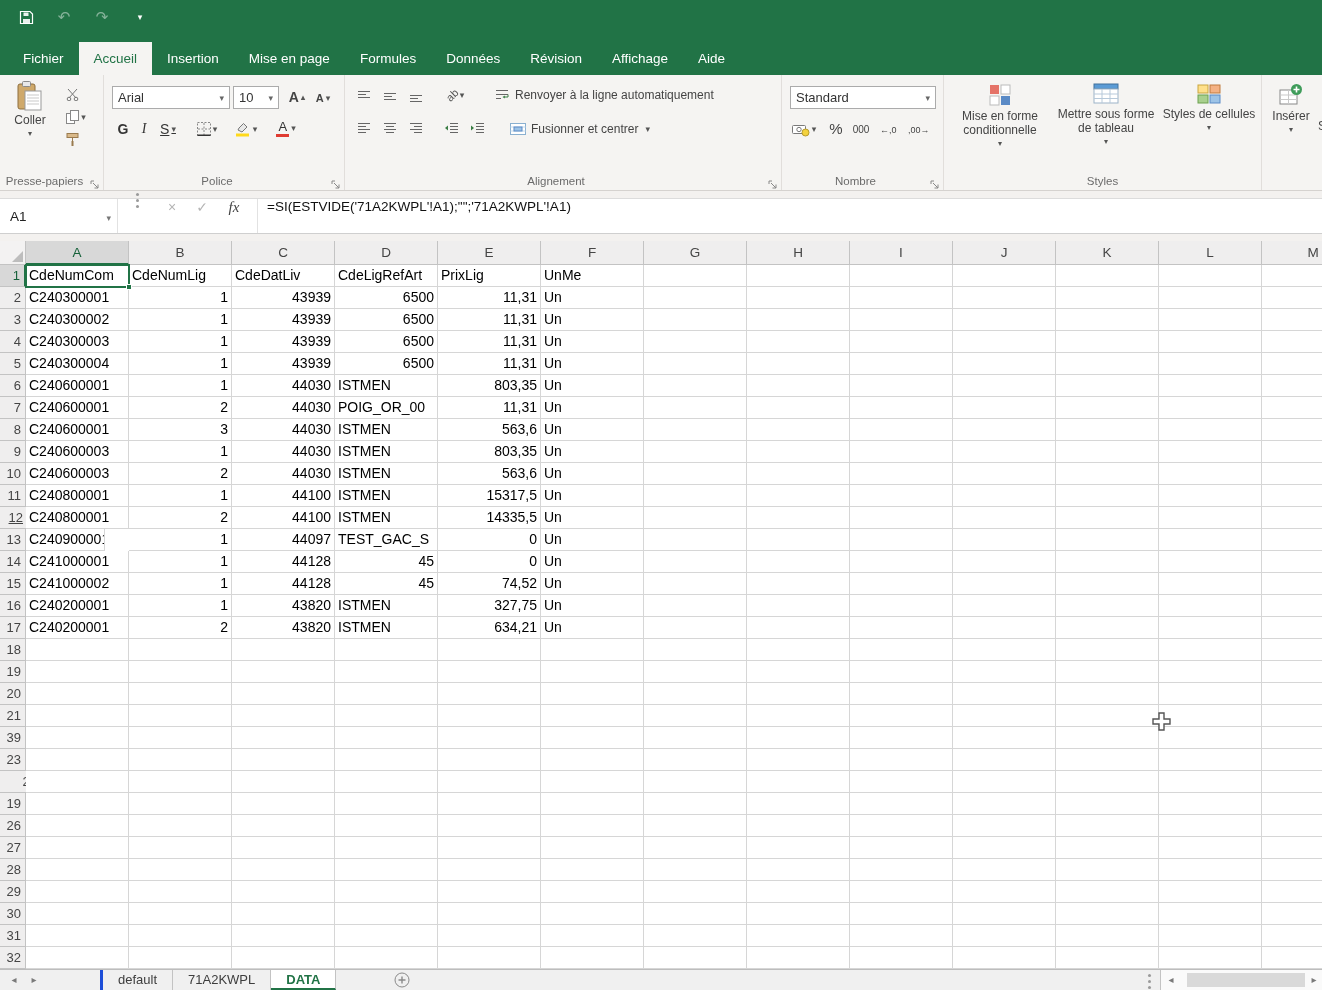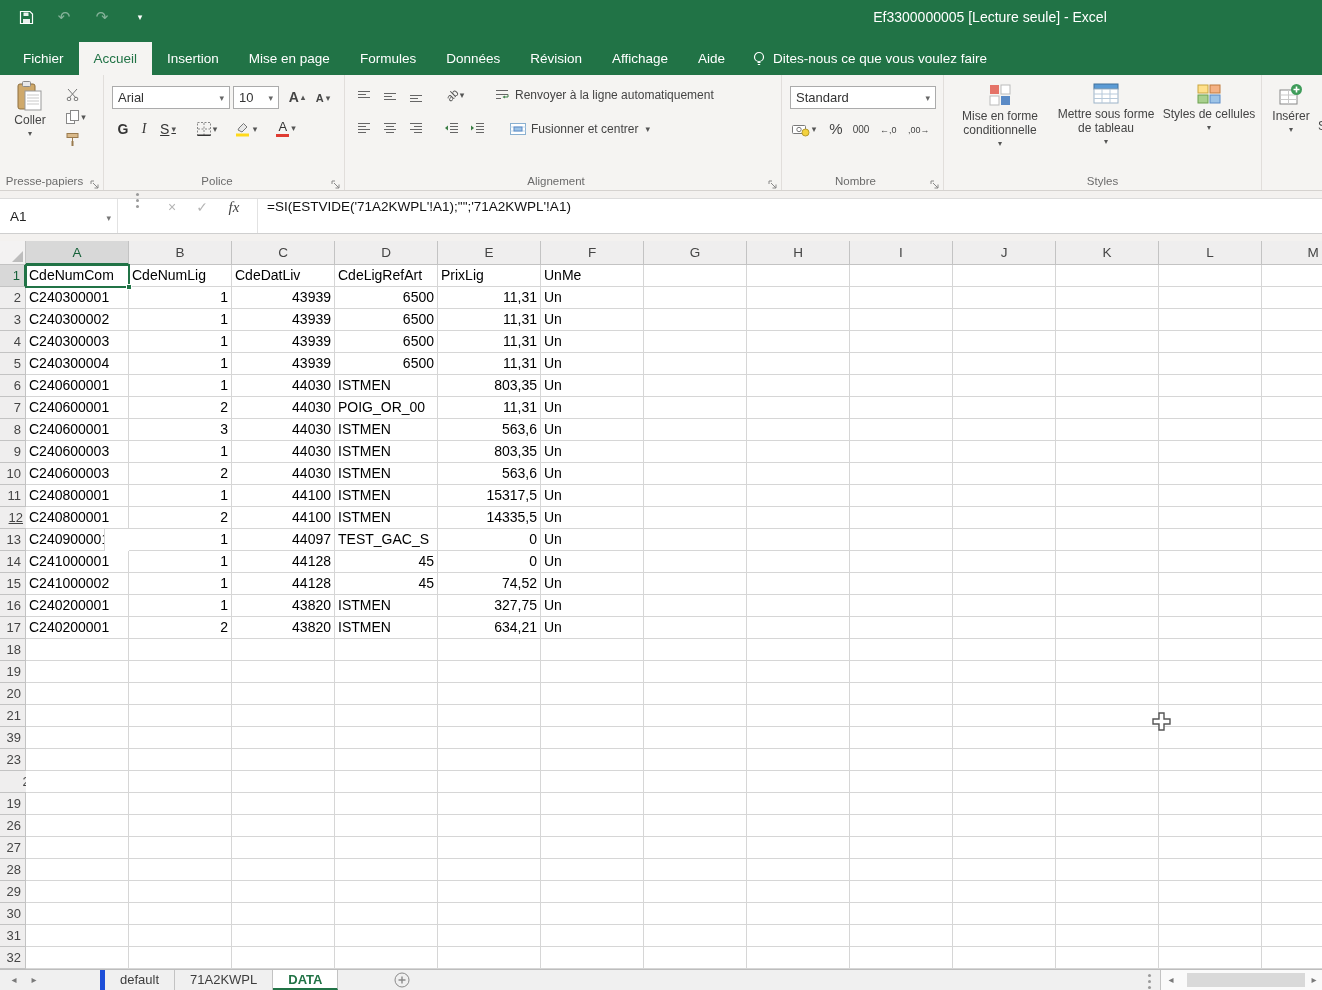--- a/index.html
+++ b/index.html
@@ -55,21 +55,21 @@
 .selrow{background:#d8d8d8;border-right:2px solid #217346;color:#17613a}
 .corner{background:#f3f2f2}
 .corner-tri{position:absolute;right:2px;bottom:2px;width:0;height:0;border-left:11px solid transparent;border-bottom:11px solid #bdbdbd}
 .selbox{position:absolute;border:2px solid #217346;z-index:5;pointer-events:none}
 .fillhandle{position:absolute;right:-4px;bottom:-4px;width:6px;height:6px;background:#217346;border:1px solid #fff}
 
 .sheetbar{left:0;top:969px;width:100%;height:21px;background:#f0f0f0;border-top:1px solid #bdbdbd}
 .snav{position:absolute;top:0;height:20px;line-height:20px;font-size:10px;color:#7a7a7a;width:16px;text-align:center}
 .stabs{position:absolute;left:100px;top:0;height:20px;display:flex}
 .stab{height:20px;line-height:19px;padding:0 15px;font-size:13px;color:#3d3d3d;border-right:1px solid #c3c3c3;white-space:nowrap}
-.stab.first{border-left:5px solid #1d4ed8}
+.stab.first{border-left:3px solid #1d4ed8}
 .stab.active{background:#fff;color:#217346;font-weight:700;border-bottom:2px solid #217346}
 .newsheet{position:absolute;left:394px;top:2px}
 .sheetsplit{position:absolute;left:1148px;top:10px}
 .hscroll{position:absolute;left:1160px;top:0;width:162px;height:20px;background:#fafafa;border-left:1px solid #c3c3c3}
 .hthumb{position:absolute;left:26px;top:3px;width:118px;height:14px;background:#d9d9d9}
 .cursor{z-index:50}
 </style>
 </head>
 <body>
 
@@ -85,40 +85,32 @@
     <span class="qbtn disabled">
         <span>↶</span>
       </span>
     <span class="qbtn disabled">
         <span>↷</span>
       </span>
     <span class="qbtn" style="font-size:9px">
         <span>▾</span>
       </span>
   </div>
-  <div class="wintitle">Ef3300000005 [Lecture seule] - Excel</div>
 </div>
 
 <div class="abs tabrow">
   <span class="rtab">Fichier</span>
   <span class="rtab active">Accueil</span>
   <span class="rtab">Insertion</span>
   <span class="rtab">Mise en page</span>
   <span class="rtab">Formules</span>
   <span class="rtab">Données</span>
   <span class="rtab">Révision</span>
   <span class="rtab">Affichage</span>
   <span class="rtab">Aide</span>
-  <span class="tellme">
-    <svg width="14" height="16">
-        <circle cx="7" cy="6" r="4.5" fill="none" stroke="#fff" stroke-width="1.2"></circle>
-        <path d="M5.5 11.5h3M5.8 13.5h2.4" stroke="#fff" stroke-width="1.2"></path>
-      </svg>
-    <span>Dites-nous ce que vous voulez faire</span>
-  </span>
 </div>
 
 <div class="abs ribbon">
 
   <div class="group" style="left:0;width:104px">
     <div class="bigbtn" style="left:6px;top:6px;width:48px">
       <svg width="26" height="30">
           <rect x="1" y="3" width="17" height="25" rx="2" fill="#cfa96b" stroke="#8e6f3e"></rect>
           <rect x="5.5" y="0.5" width="8" height="5" rx="1" fill="#e8e8e8" stroke="#8a8a8a"></rect>
           <rect x="8" y="10" width="16" height="19" fill="#fff" stroke="#999"></rect>

